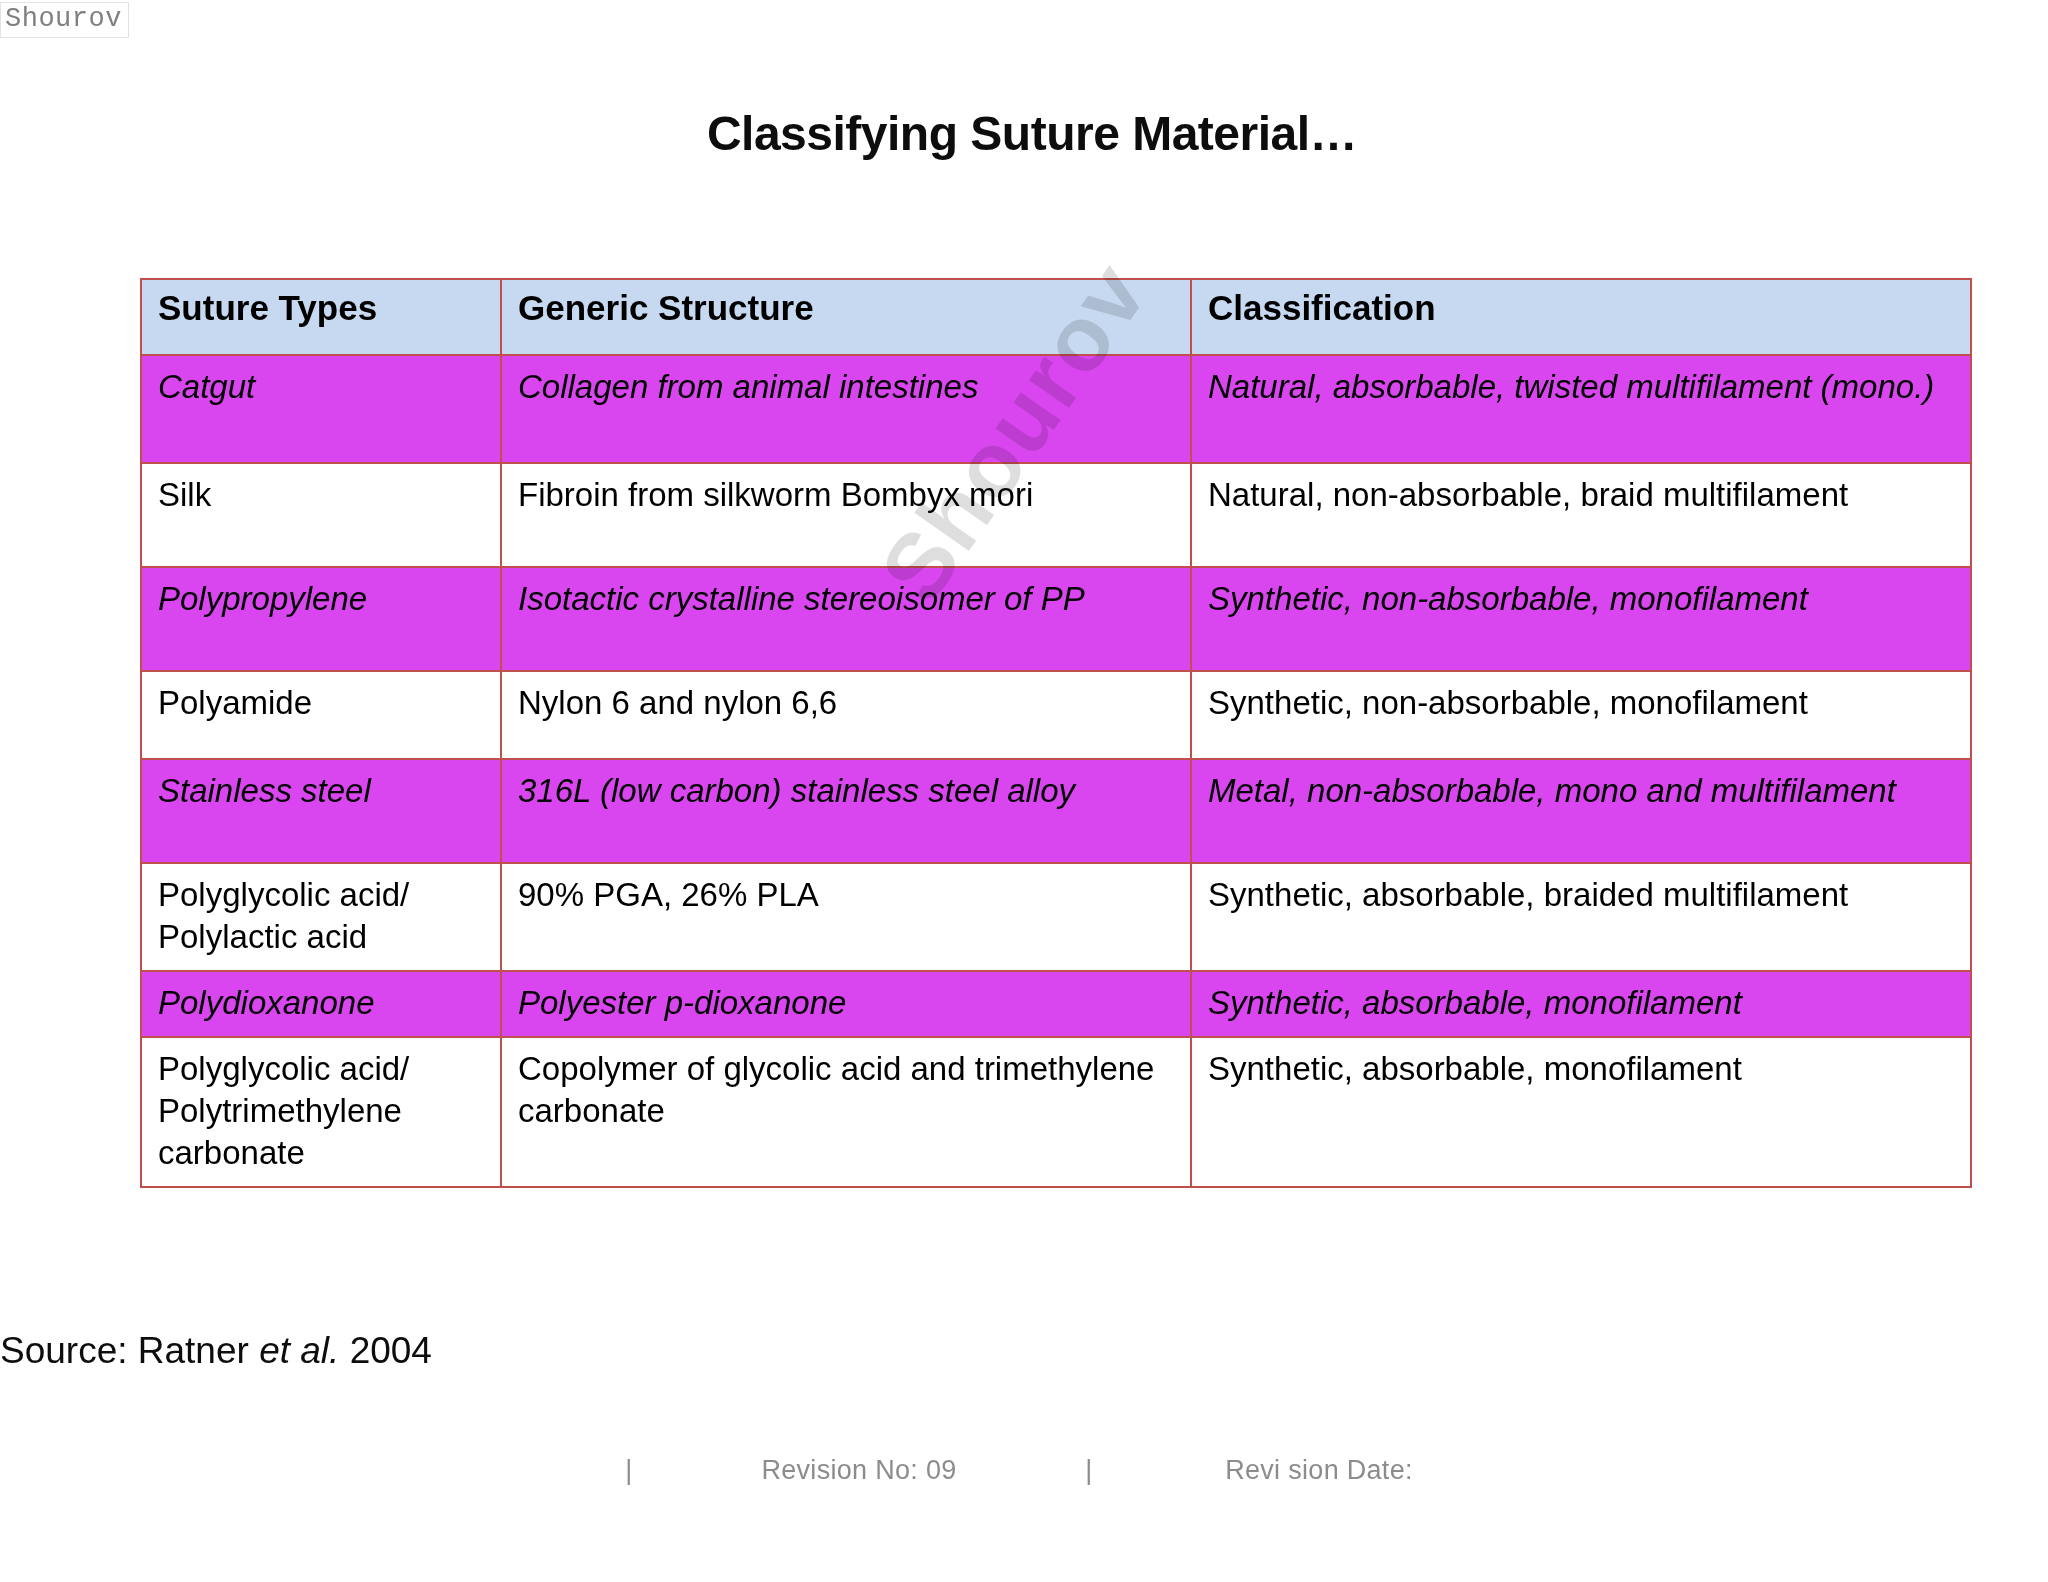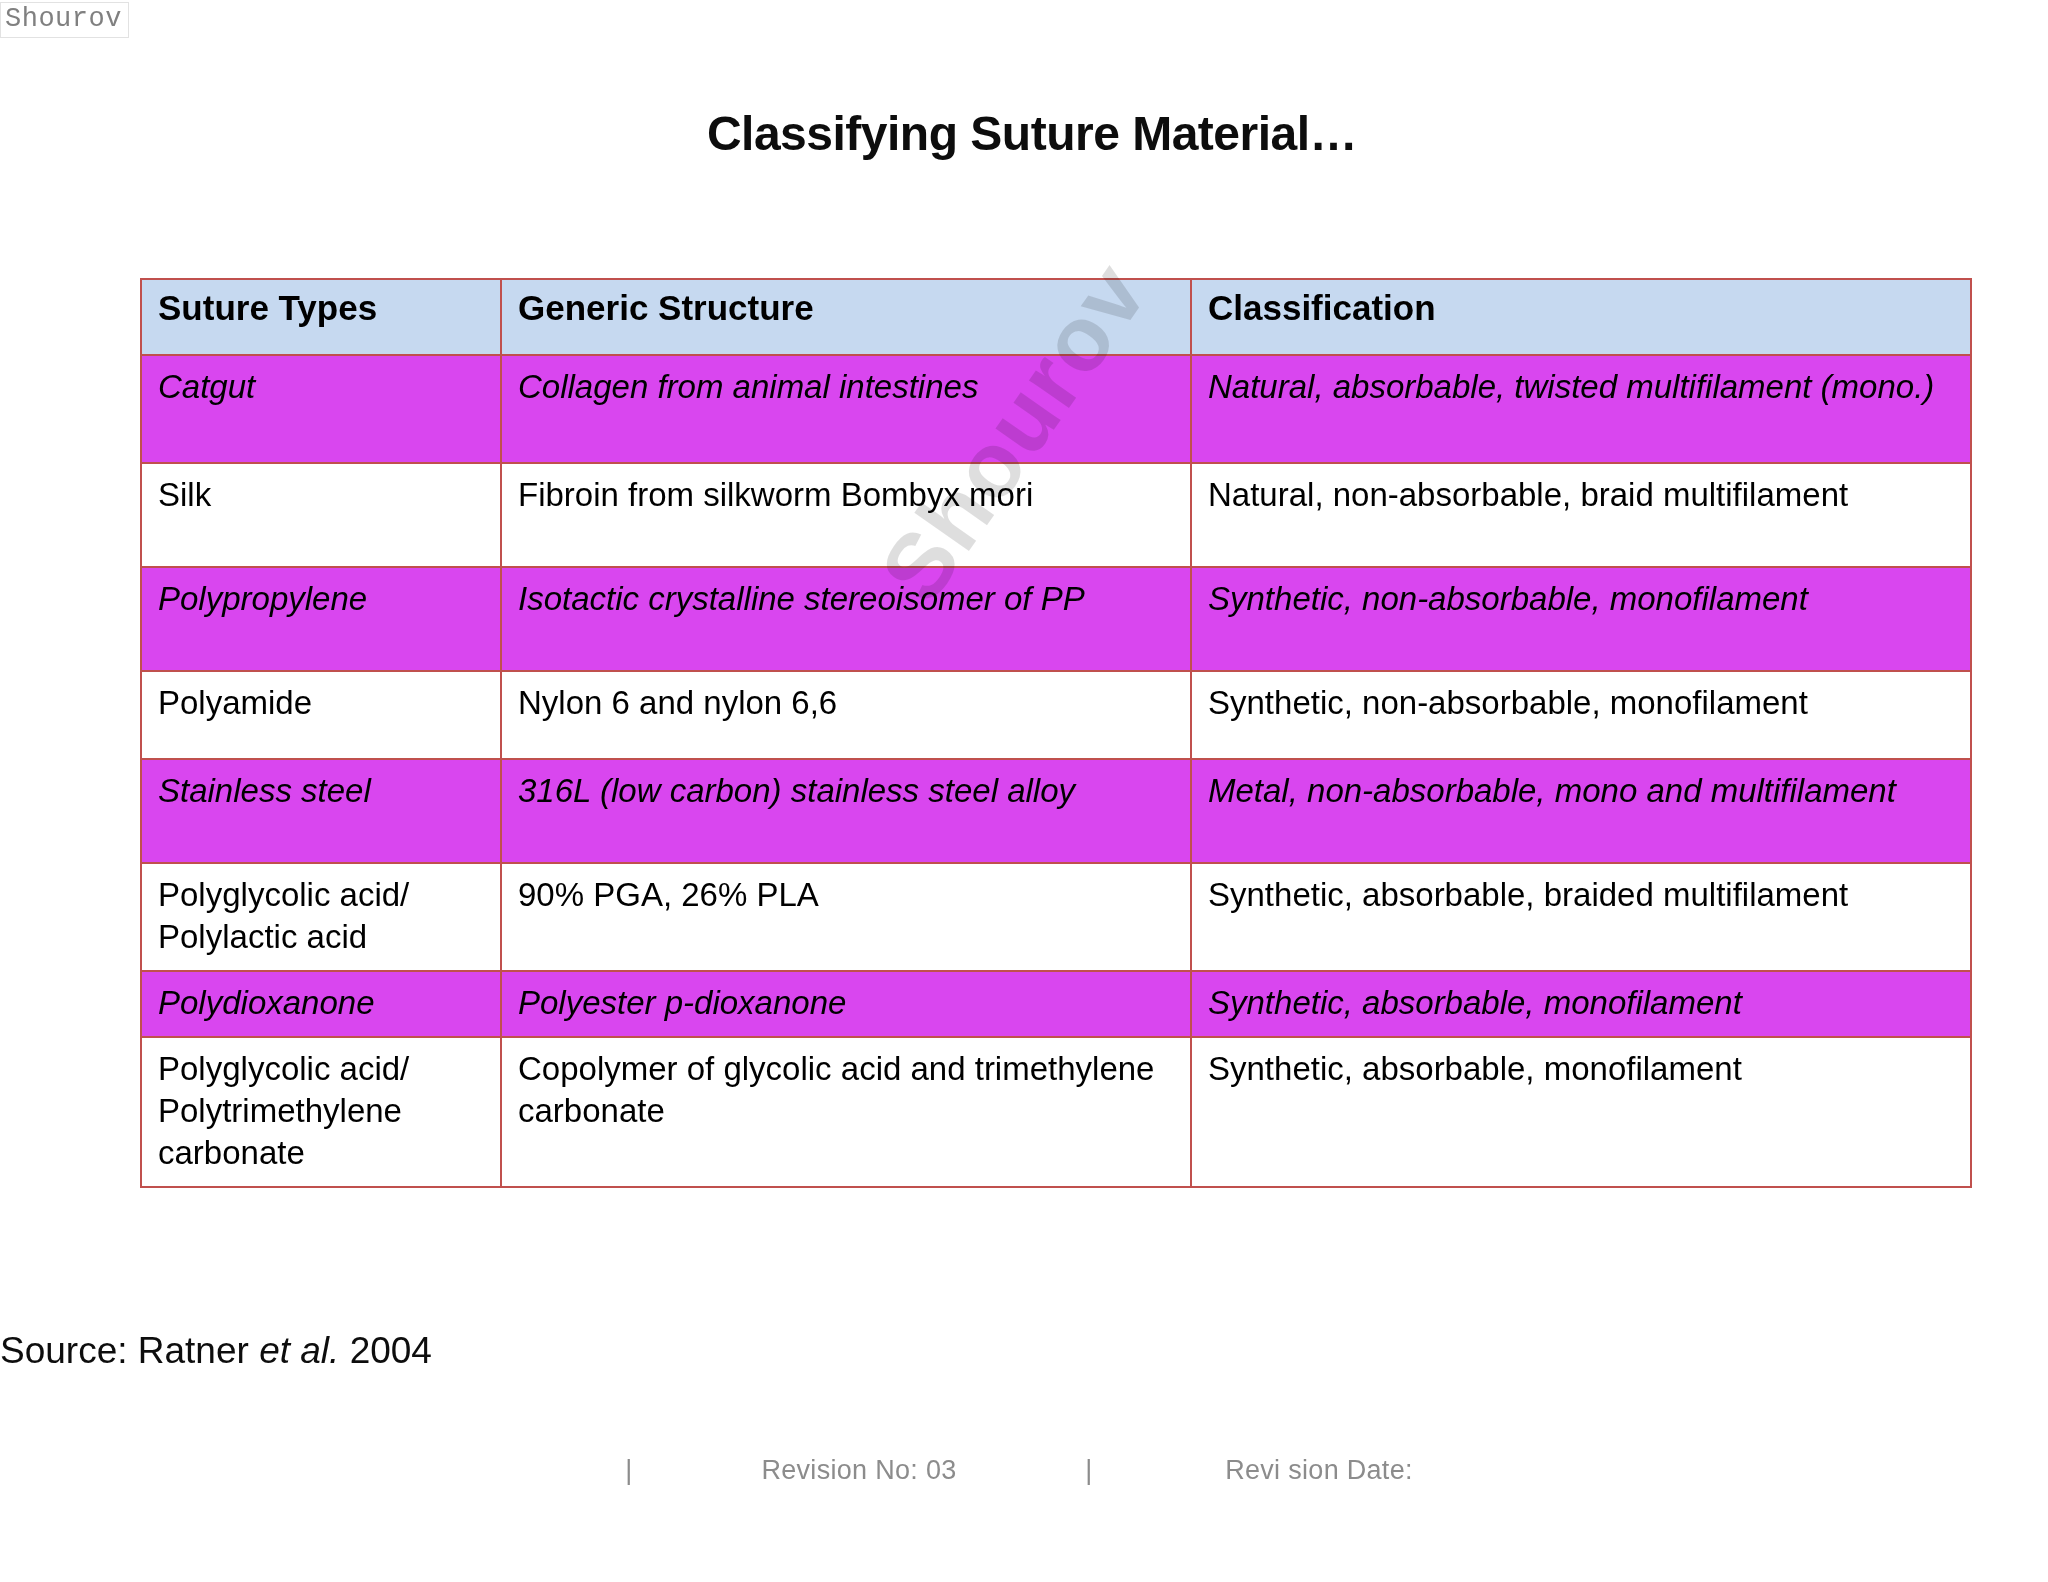--- a/index.html
+++ b/index.html
@@ -213,18 +213,18 @@
           <td>Synthetic, absorbable, monofilament</td>
         </tr>
       </tbody>
     </table>
   </div>
 
   <div class="source"><span>Source: Ratner </span><span class="ital">et al.</span><span> 2004</span></div>
 
   <div class="meta">
     <span class="cell sep1">|</span>
-    <span class="cell m2">Revision No: 03</span>
+    <span class="cell m2">Revision No: 09</span>
     <span class="cell sep2">|</span>
     <span class="cell m3">Revi sion Date:</span>
   </div>
 
 </div>
 
 </body></html>

